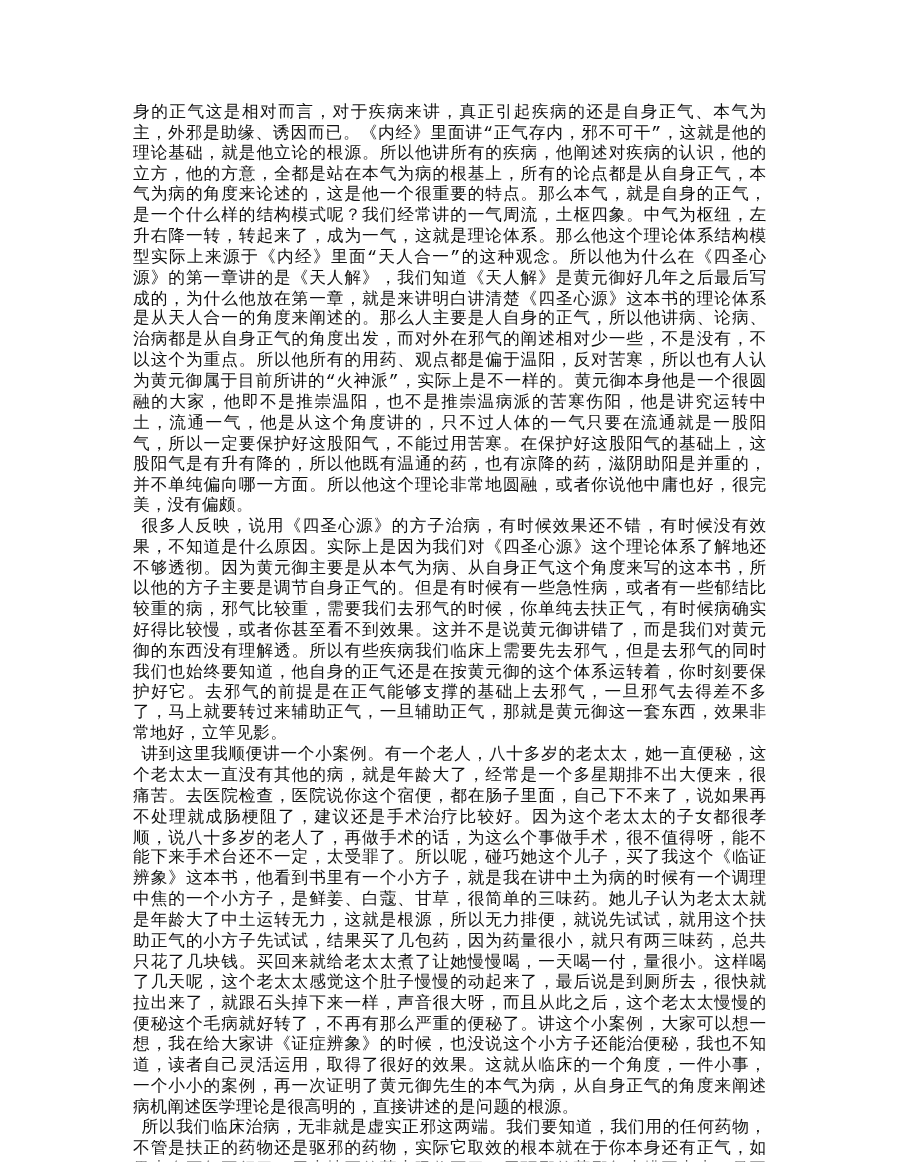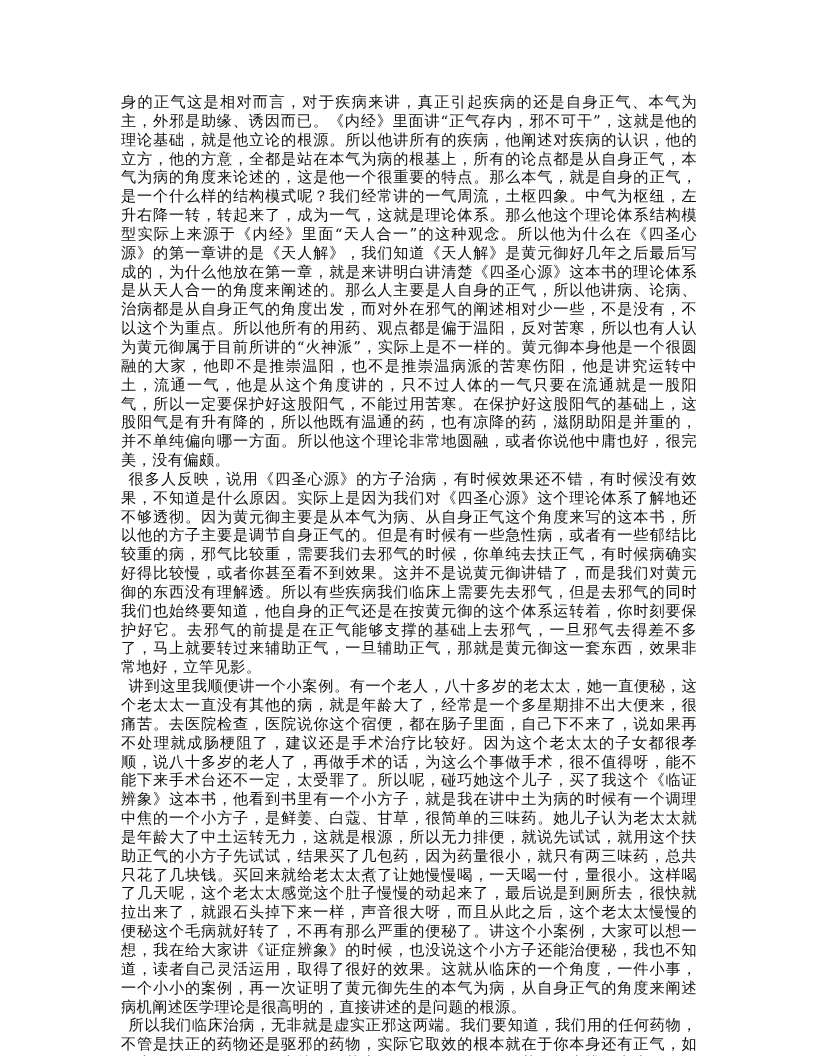--- a/index.html
+++ b/index.html
@@ -3,21 +3,21 @@
 <meta charset="utf-8">
 <style>
   html, body { margin:0; padding:0; background:#ffffff; }
   body { width:816px; height:1056px; position:relative; overflow:hidden; }
   .page {
     position:absolute; left:121px; top:93px; width:576px;
     font-family: "DejaVu Serif", "Liberation Serif", serif;
     font-size:15.2px; line-height:18.85px; color:#111;
     text-align:justify; letter-spacing:0.4px;
   }
-  .page p { margin:0; padding:0; }
+  .page p { margin:0; padding:0;font-family:Liberation Mono, monospace; }
   .page p.indent { text-indent:0.5em; }
 </style>
 </head>
 <body>
 
 <div class="page">
   <p>身的正气这是相对而言，对于疾病来讲，真正引起疾病的还是自身正气、本气为主，外邪是助缘、诱因而已。《内经》里面讲“正气存内，邪不可干”，这就是他的理论基础，就是他立论的根源。所以他讲所有的疾病，他阐述对疾病的认识，他的立方，他的方意，全都是站在本气为病的根基上，所有的论点都是从自身正气，本气为病的角度来论述的，这是他一个很重要的特点。那么本气，就是自身的正气，是一个什么样的结构模式呢？我们经常讲的一气周流，土枢四象。中气为枢纽，左升右降一转，转起来了，成为一气，这就是理论体系。那么他这个理论体系结构模型实际上来源于《内经》里面“天人合一”的这种观念。所以他为什么在《四圣心源》的第一章讲的是《天人解》，我们知道《天人解》是黄元御好几年之后最后写成的，为什么他放在第一章，就是来讲明白讲清楚《四圣心源》这本书的理论体系是从天人合一的角度来阐述的。那么人主要是人自身的正气，所以他讲病、论病、治病都是从自身正气的角度出发，而对外在邪气的阐述相对少一些，不是没有，不以这个为重点。所以他所有的用药、观点都是偏于温阳，反对苦寒，所以也有人认为黄元御属于目前所讲的“火神派”，实际上是不一样的。黄元御本身他是一个很圆融的大家，他即不是推崇温阳，也不是推崇温病派的苦寒伤阳，他是讲究运转中土，流通一气，他是从这个角度讲的，只不过人体的一气只要在流通就是一股阳气，所以一定要保护好这股阳气，不能过用苦寒。在保护好这股阳气的基础上，这股阳气是有升有降的，所以他既有温通的药，也有凉降的药，滋阴助阳是并重的，并不单纯偏向哪一方面。所以他这个理论非常地圆融，或者你说他中庸也好，很完美，没有偏颇。</p>
   <p class="indent">很多人反映，说用《四圣心源》的方子治病，有时候效果还不错，有时候没有效果，不知道是什么原因。实际上是因为我们对《四圣心源》这个理论体系了解地还不够透彻。因为黄元御主要是从本气为病、从自身正气这个角度来写的这本书，所以他的方子主要是调节自身正气的。但是有时候有一些急性病，或者有一些郁结比较重的病，邪气比较重，需要我们去邪气的时候，你单纯去扶正气，有时候病确实好得比较慢，或者你甚至看不到效果。这并不是说黄元御讲错了，而是我们对黄元御的东西没有理解透。所以有些疾病我们临床上需要先去邪气，但是去邪气的同时我们也始终要知道，他自身的正气还是在按黄元御的这个体系运转着，你时刻要保护好它。去邪气的前提是在正气能够支撑的基础上去邪气，一旦邪气去得差不多了，马上就要转过来辅助正气，一旦辅助正气，那就是黄元御这一套东西，效果非常地好，立竿见影。</p>
   <p class="indent">讲到这里我顺便讲一个小案例。有一个老人，八十多岁的老太太，她一直便秘，这个老太太一直没有其他的病，就是年龄大了，经常是一个多星期排不出大便来，很痛苦。去医院检查，医院说你这个宿便，都在肠子里面，自己下不来了，说如果再不处理就成肠梗阻了，建议还是手术治疗比较好。因为这个老太太的子女都很孝顺，说八十多岁的老人了，再做手术的话，为这么个事做手术，很不值得呀，能不能下来手术台还不一定，太受罪了。所以呢，碰巧她这个儿子，买了我这个《临证辨象》这本书，他看到书里有一个小方子，就是我在讲中土为病的时候有一个调理中焦的一个小方子，是鲜姜、白蔻、甘草，很简单的三味药。她儿子认为老太太就是年龄大了中土运转无力，这就是根源，所以无力排便，就说先试试，就用这个扶助正气的小方子先试试，结果买了几包药，因为药量很小，就只有两三味药，总共只花了几块钱。买回来就给老太太煮了让她慢慢喝，一天喝一付，量很小。这样喝了几天呢，这个老太太感觉这个肚子慢慢的动起来了，最后说是到厕所去，很快就拉出来了，就跟石头掉下来一样，声音很大呀，而且从此之后，这个老太太慢慢的便秘这个毛病就好转了，不再有那么严重的便秘了。讲这个小案例，大家可以想一想，我在给大家讲《证症辨象》的时候，也没说这个小方子还能治便秘，我也不知道，读者自己灵活运用，取得了很好的效果。这就从临床的一个角度，一件小事，一个小小的案例，再一次证明了黄元御先生的本气为病，从自身正气的角度来阐述病机阐述医学理论是很高明的，直接讲述的是问题的根源。</p>
   <p class="indent">所以我们临床治病，无非就是虚实正邪这两端。我们要知道，我们用的任何药物，不管是扶正的药物还是驱邪的药物，实际它取效的根本就在于你本身还有正气，如果本身正气不行了，用上扶正的药也吸收不了，用驱邪的药邪气也排不出来；只不过就是我们在正气尚可的情况下，本身正气还可以，这个时候我们选择是先驱邪还是先扶正，这是有技巧的，我们临床的很多疗效，感觉疗效不好的时候，要去思考，是我们驱邪的药物选的不对还是次序搞错了？有的需要</p>

